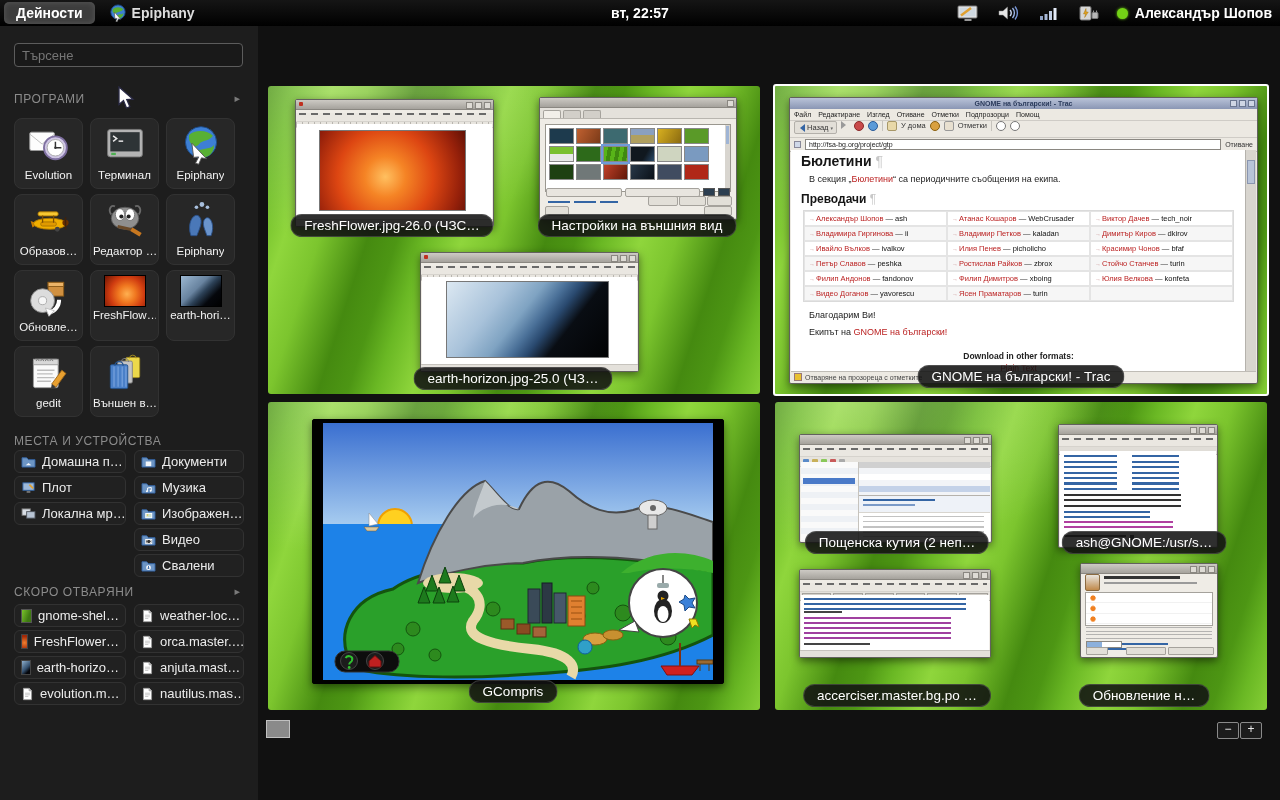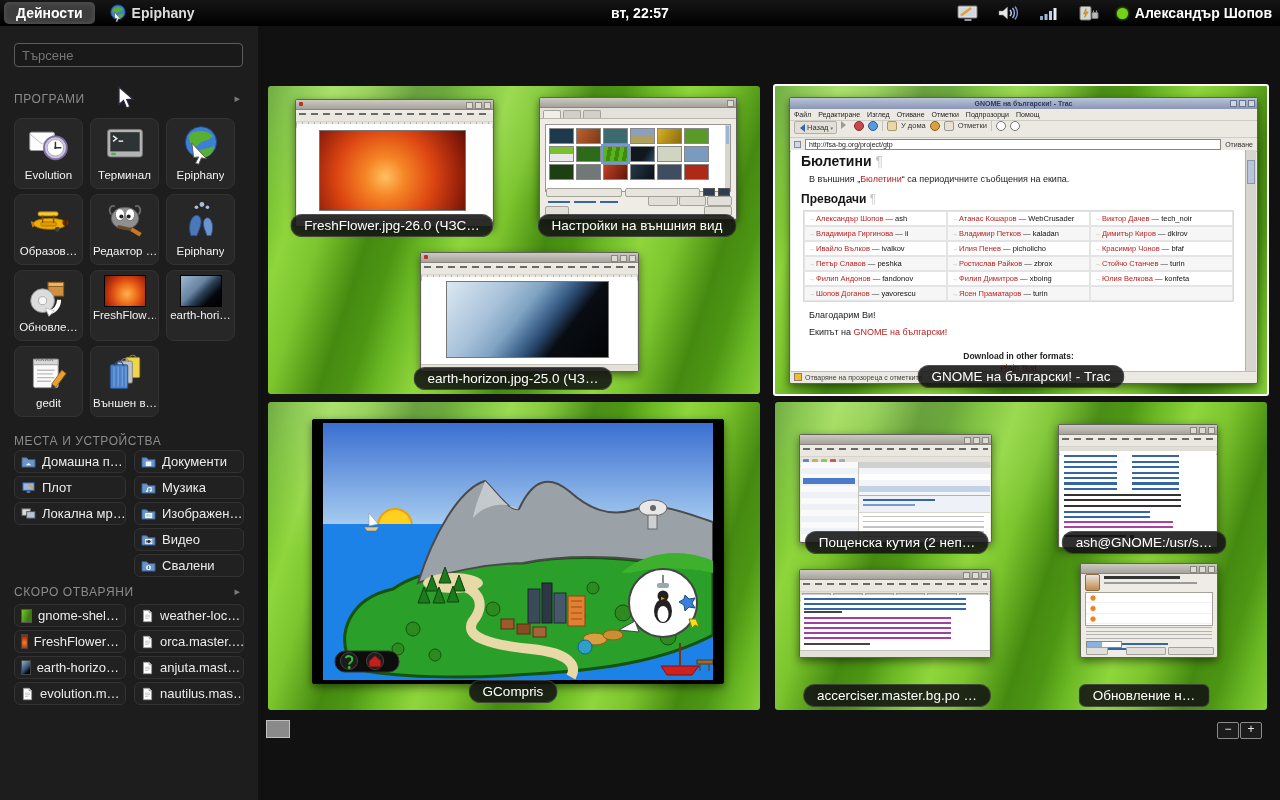--- a/index.html
+++ b/index.html
@@ -633,21 +633,21 @@
         <span class="urlbox">
             <span>http://fsa-bg.org/project/gtp</span>
           </span>
         <span class="bgo">Отиване</span>
       </div>
       <div class="bcontent">
         <div class="t-h1">
           <span>Бюлетини</span> <span class="pilc">¶</span>
         </div>
         <div class="t-p">
-          <span>В външния „</span><span class="rlink">Бюлетини</span><span>“ са периодичните съобщения на екипа.</span>
+          <span>В секция „</span><span class="rlink">Бюлетини</span><span>“ са периодичните съобщения на екипа.</span>
         </div>
         <div class="t-h2">
           <span>Преводачи</span> <span class="pilc">¶</span>
         </div>
         <div class="ttable">
 
         <div class="tcell">
             <span class="tlink">Александър Шопов</span><span class="tnick">ash</span>
           </div>
             <div class="tcell">
@@ -686,21 +686,21 @@
             <div class="tcell">
             <span class="tlink">Филип Андонов</span><span class="tnick">fandonov</span>
           </div>
             <div class="tcell">
             <span class="tlink">Филип Димитров</span><span class="tnick">xboing</span>
           </div>
             <div class="tcell">
             <span class="tlink">Юлия Велкова</span><span class="tnick">konfeta</span>
           </div>
             <div class="tcell">
-            <span class="tlink">Шопов Доганов</span><span class="tnick">yavorescu</span>
+            <span class="tlink">Видео Доганов</span><span class="tnick">yavorescu</span>
           </div>
             <div class="tcell">
             <span class="tlink">Ясен Праматаров</span><span class="tnick">turin</span>
           </div>
             <div class="tcell">
             <span class="tlink"></span><span class="tnick"></span>
           </div>
           </div>
         <div class="t-thanks">Благодарим Ви!</div>
         <div class="t-team">
@@ -908,21 +908,21 @@
       <div class="upd-prog">
           <i></i>
         </div>
       <div class="upd-btn" style="left:5px;width:20px;"></div>
       <div class="upd-btn" style="left:45px;width:38px;"></div>
       <div class="upd-btn" style="right:3px;width:44px;"></div>
     </div>
     <div class="pill" style="left:122px;top:129px;">Пощенска кутия (2 неп…</div>
     <div class="pill" style="left:369px;top:129px;">ash@GNOME:/usr/s…</div>
     <div class="pill" style="left:122px;top:282px;">accerciser.master.bg.po …</div>
-    <div class="pill" style="left:369px;top:282px;border-radius:7px;">Обновление н…</div>
+    <div class="pill" style="left:369px;top:282px;">Обновление н…</div>
   </div>
 
   <div class="pg-ind"></div>
   <div class="pg-btn" style="left:1217px;">−</div>
   <div class="pg-btn" style="left:1240px;">+</div>
 
   <svg class="cursor" style="left:118px;top:86px;" width="19" height="24" viewBox="0 0 19 24">
     <path d="M1 1 L1 18.5 L5.5 14.5 L8.5 22 L11.8 20.6 L8.8 13.5 L15 13.2 Z" fill="#fff" stroke="#2a2a46" stroke-width="1.3"></path>
   </svg>
 

